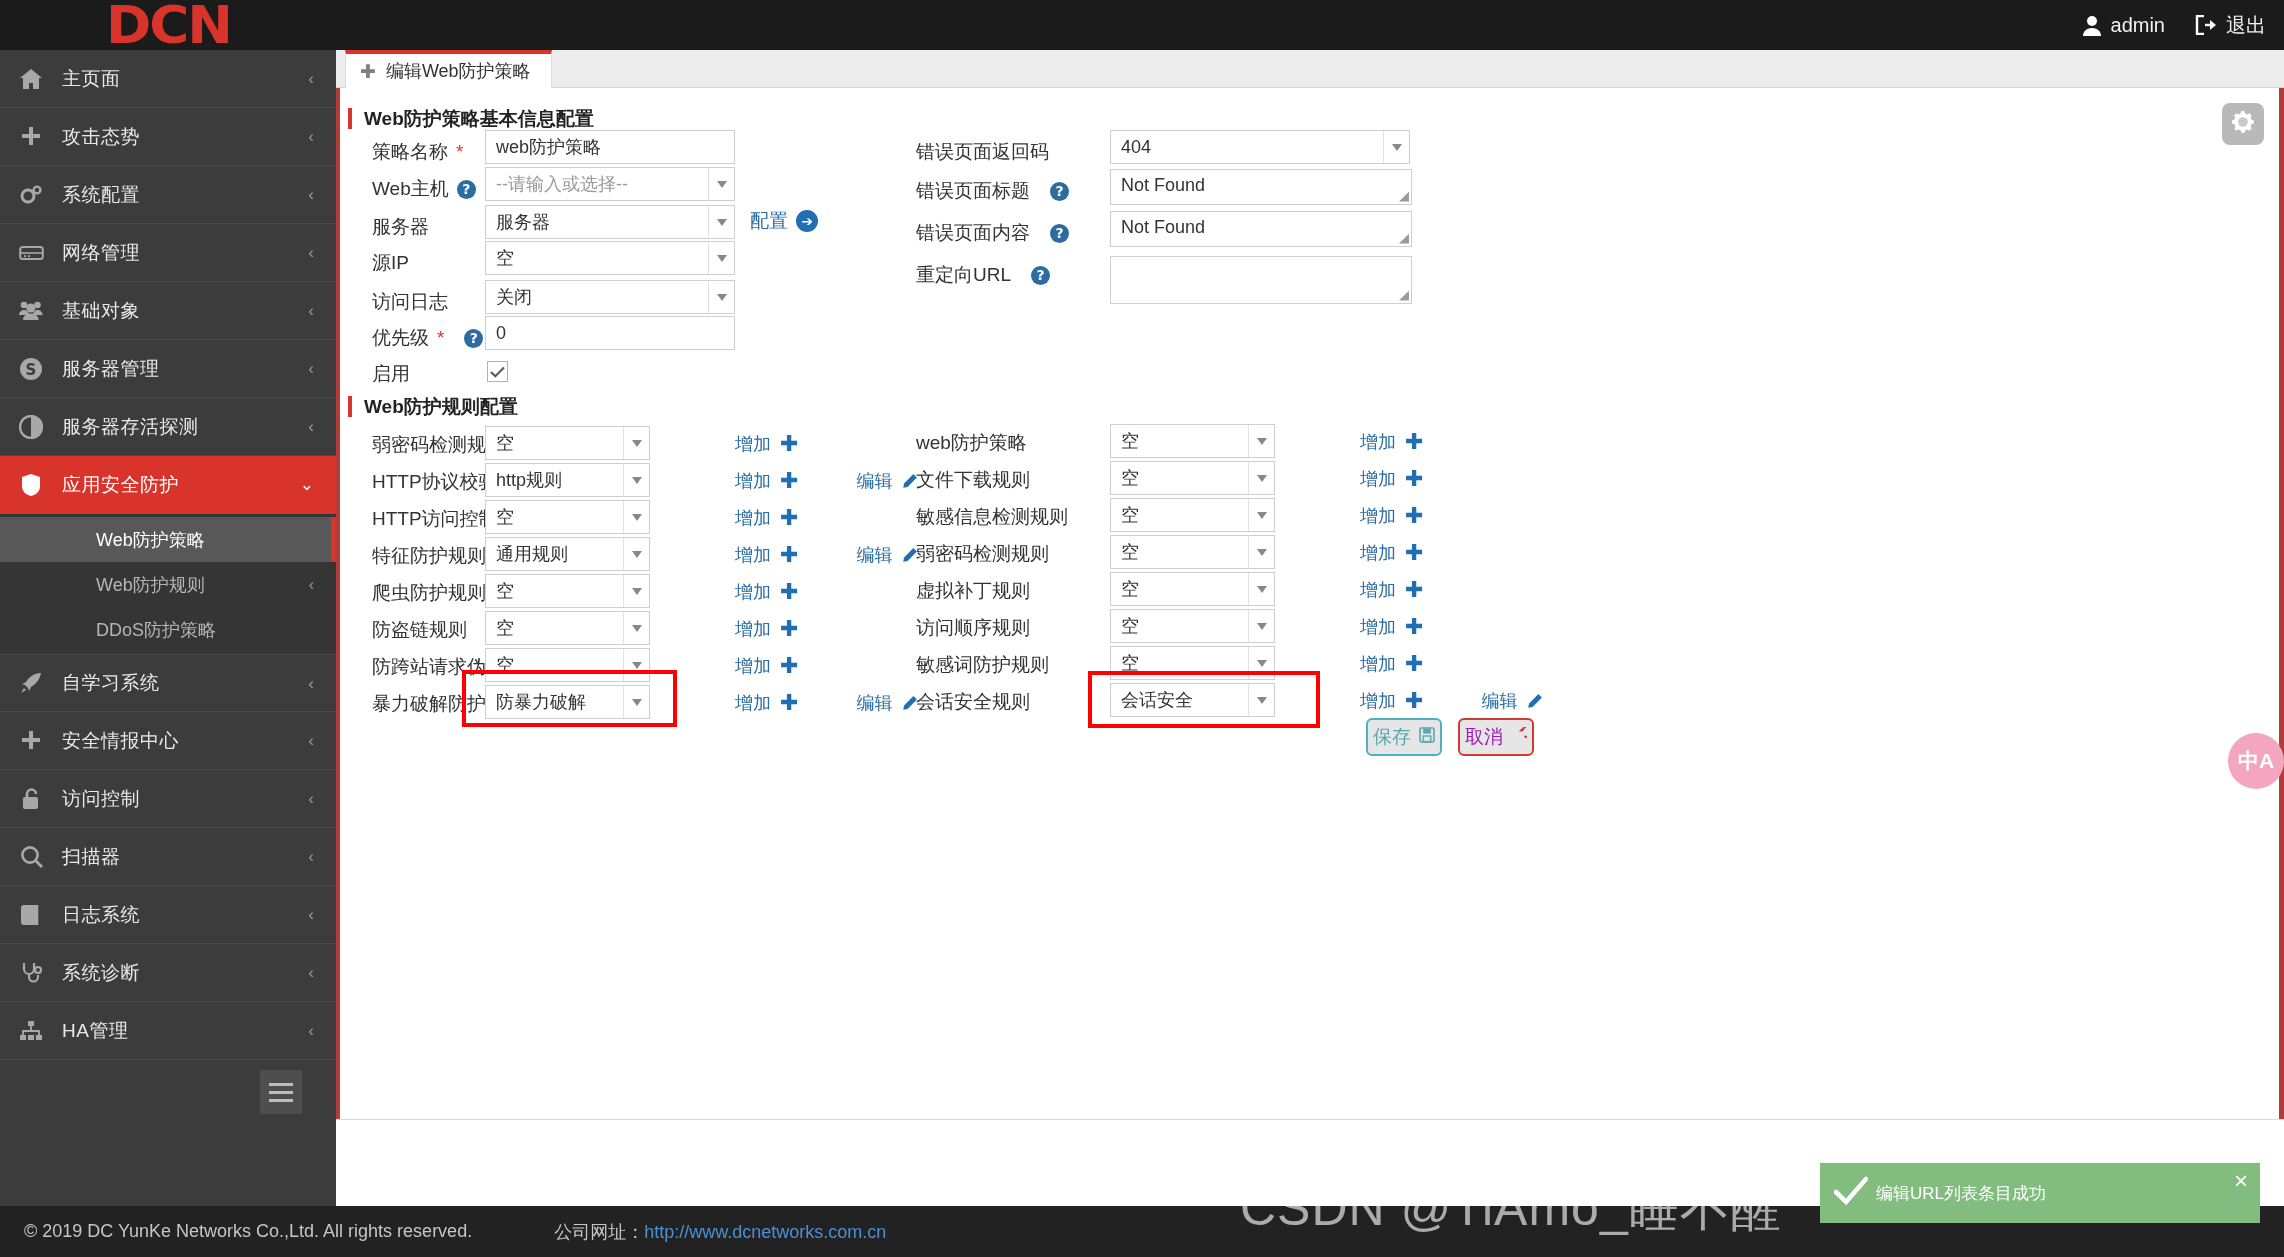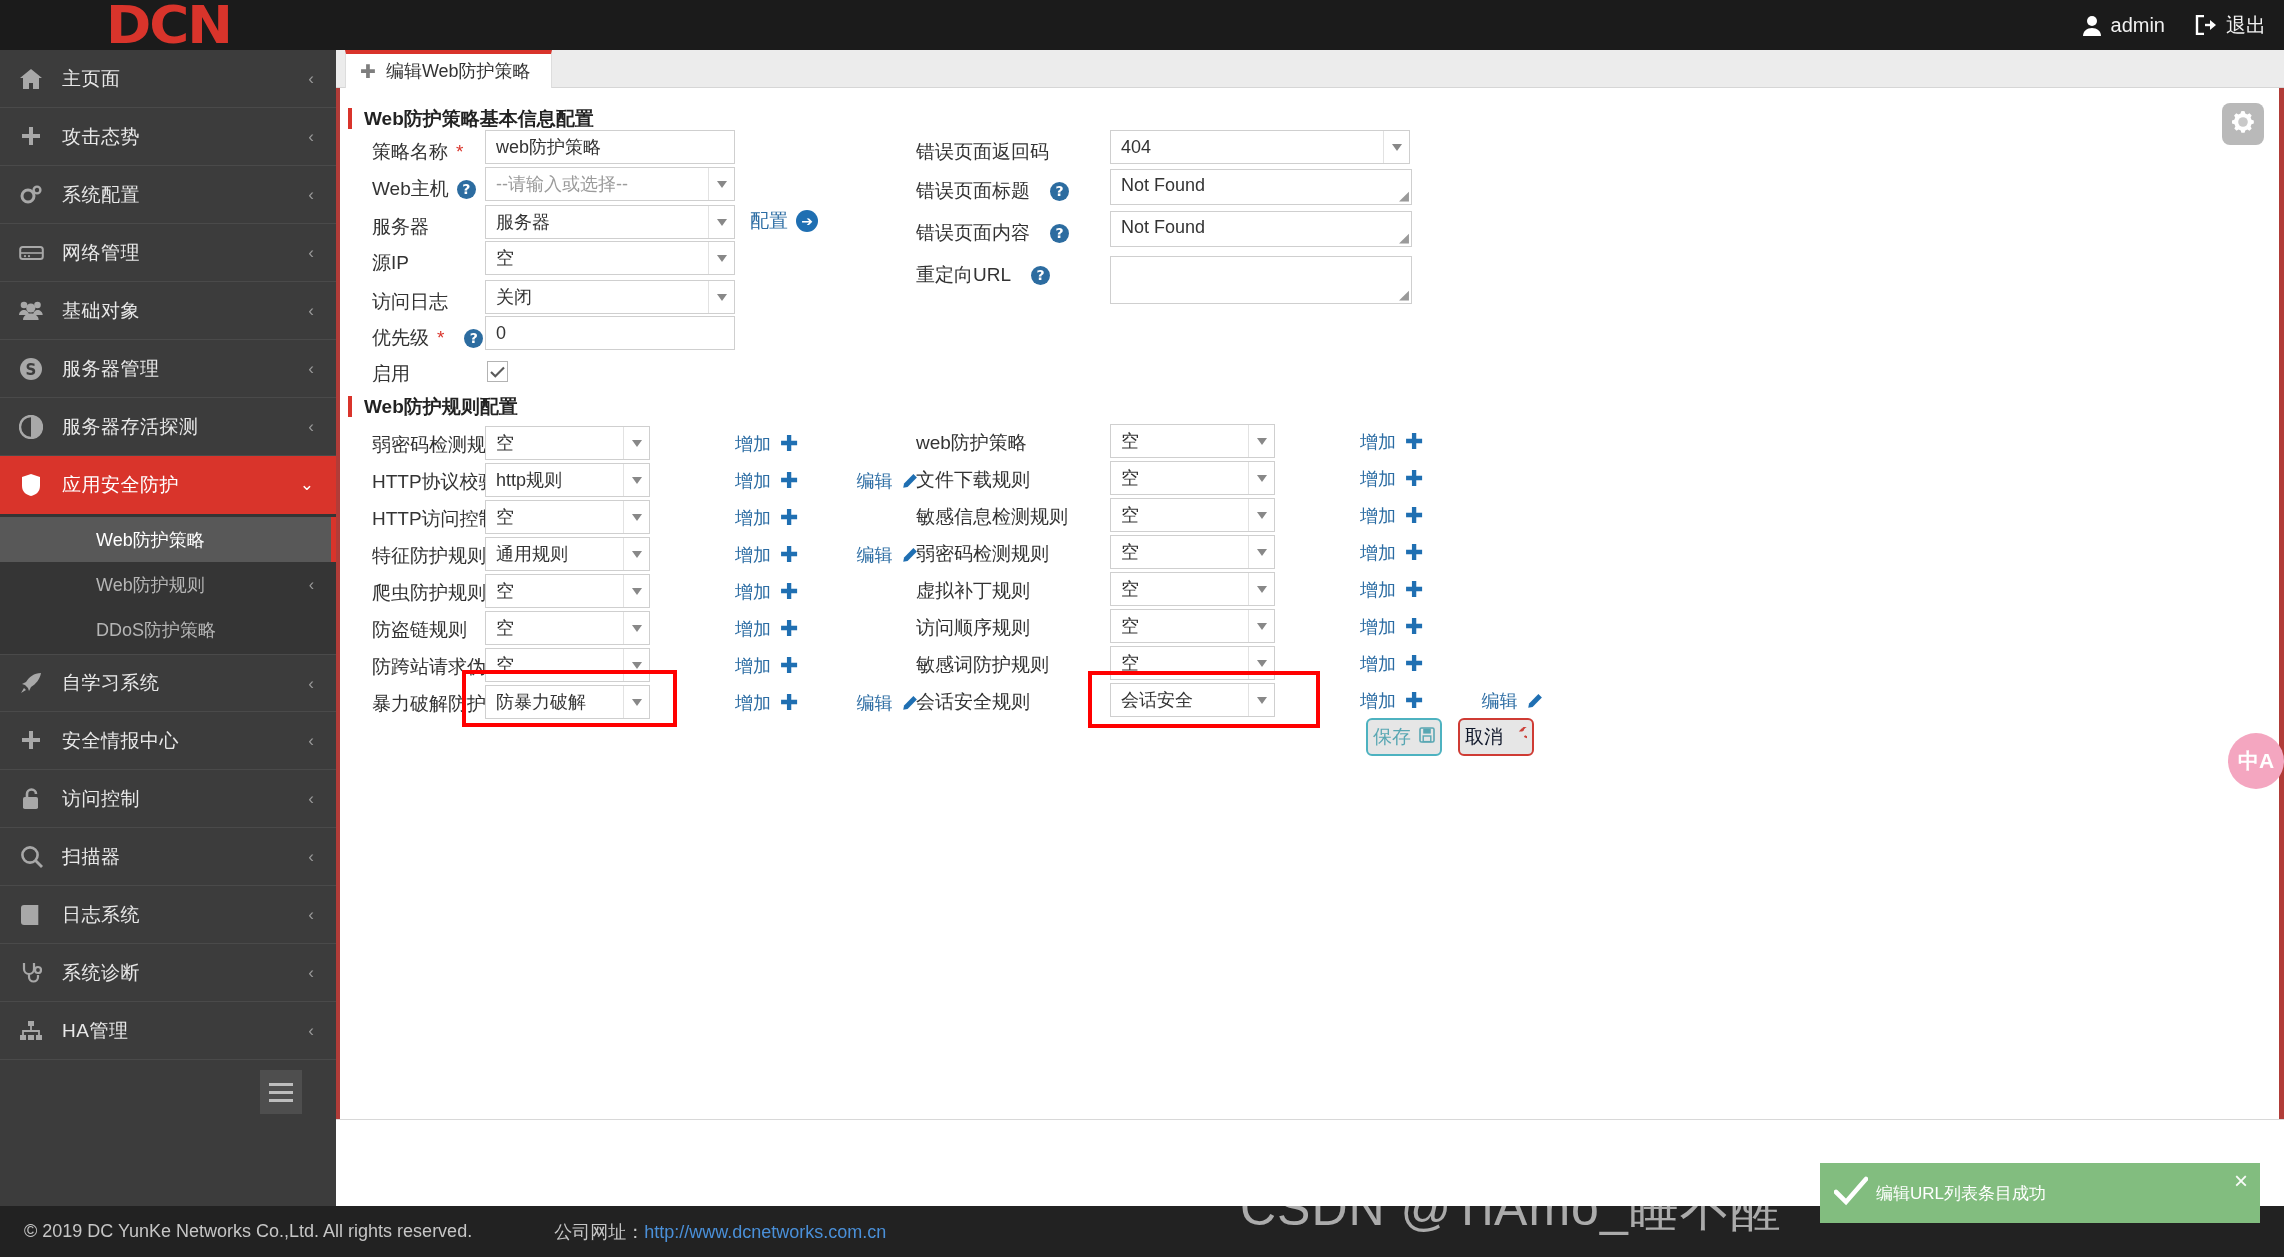--- a/index.html
+++ b/index.html
@@ -156,21 +156,21 @@
     display: flex; align-items: center; justify-content: center; font-size: 14px; line-height: 1;
   }
 
   .hl-box { position: absolute; border: 4px solid #ff0000; pointer-events: none; }
 
   .btn {
     border-radius: 6px; background: #e6e6e6; font-size: 19px; display: flex;
     align-items: center; justify-content: center; gap: 8px; cursor: pointer; height: 38px;
   }
   .btn.save { border: 2px solid #4db2c0; color: #59a7b3; }
-  .btn.cancel { border: 2px solid #cf3b34; color: #0f172a; }
+  .btn.cancel { border: 2px solid #cf3b34; color: #a21caf; }
 
   
   #gear-widget {
     position: absolute; left: 2222px; top: 103px; width: 42px; height: 42px;
     border-radius: 8px; background: #b9b9b9; display: flex; align-items: center;
     justify-content: center; z-index: 40; cursor: pointer;
   }
   #translate-widget {
     position: absolute; left: 2228px; top: 733px; width: 56px; height: 56px;
     border-radius: 28px; background: #f4a6c0; display: flex; align-items: center;

